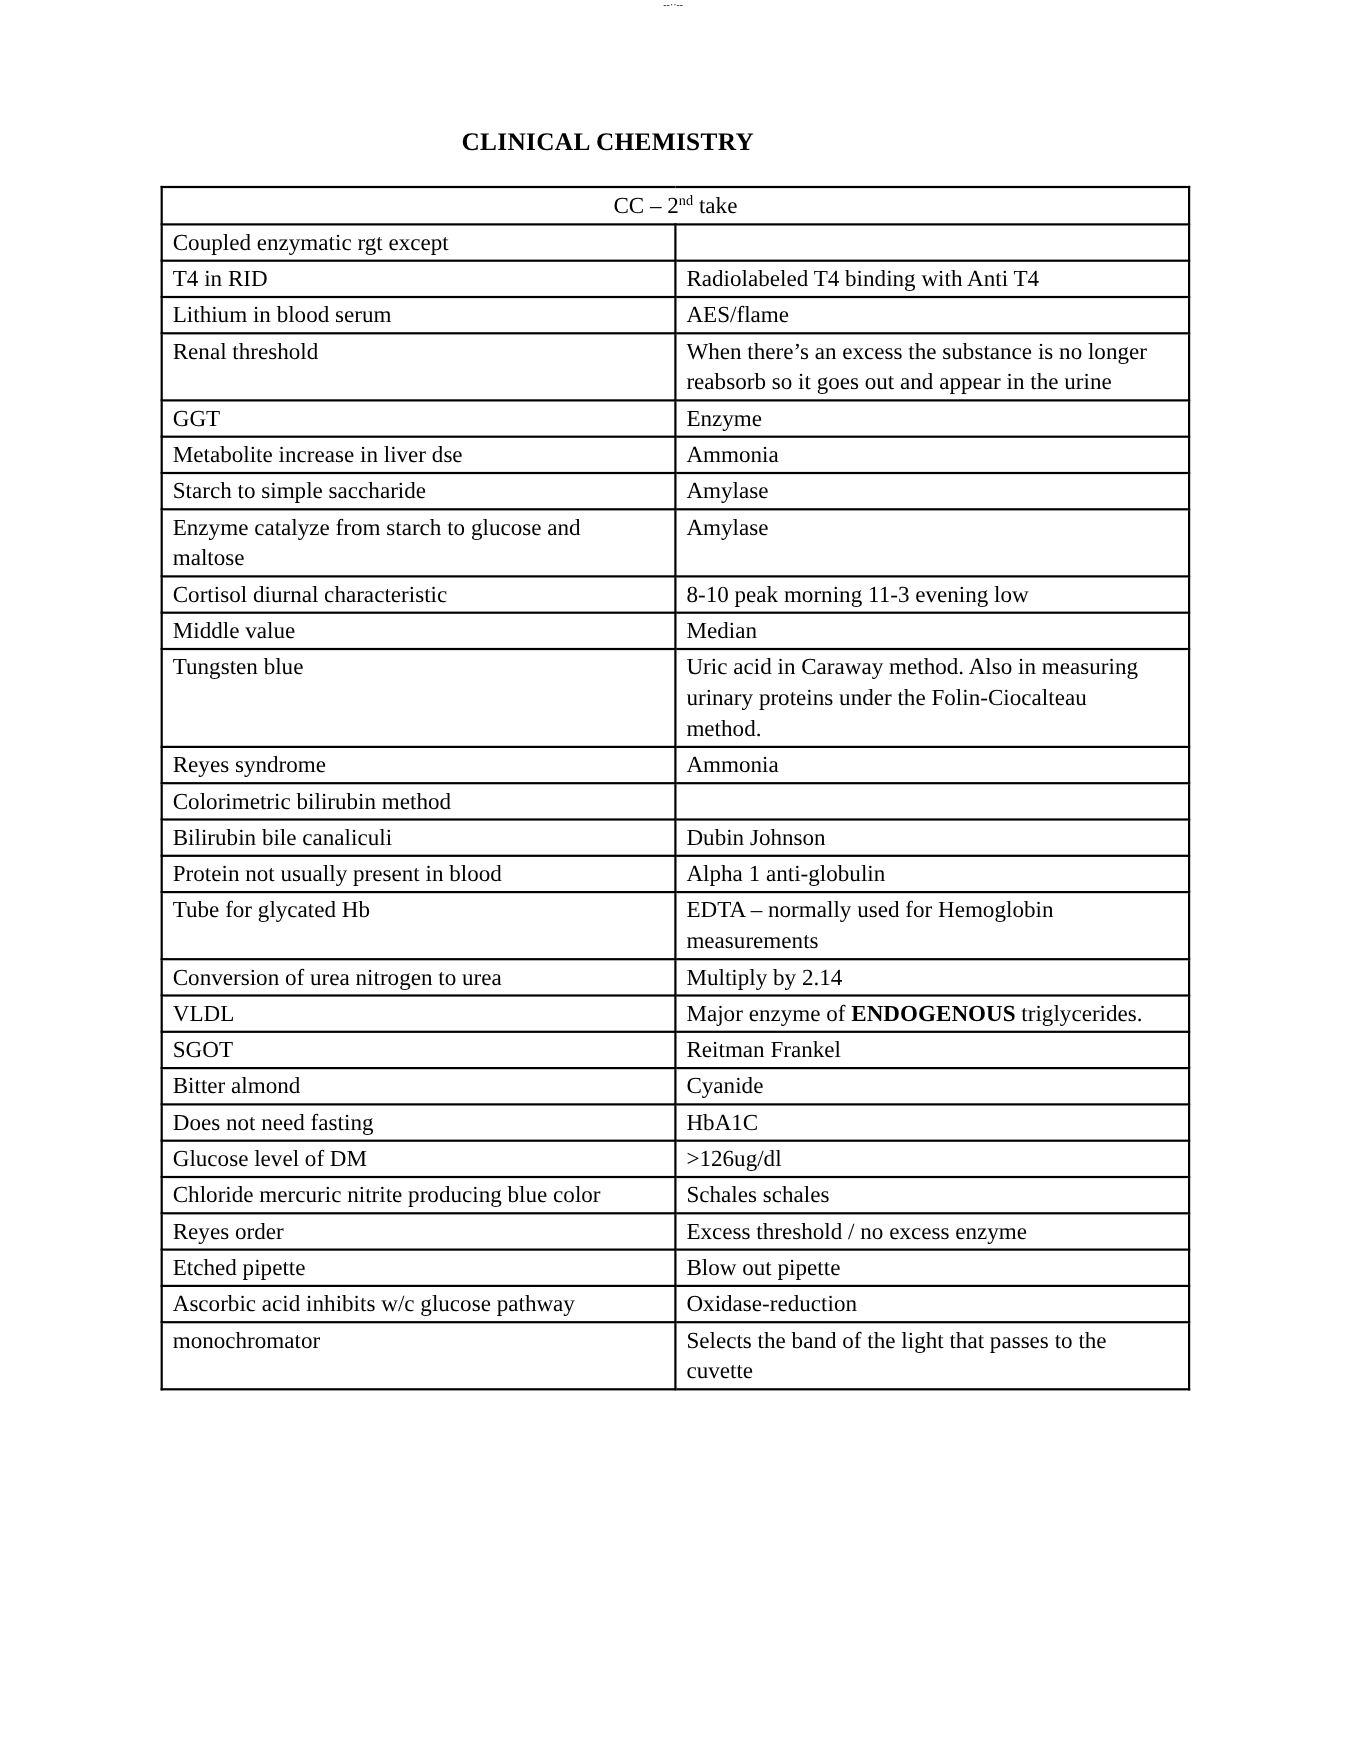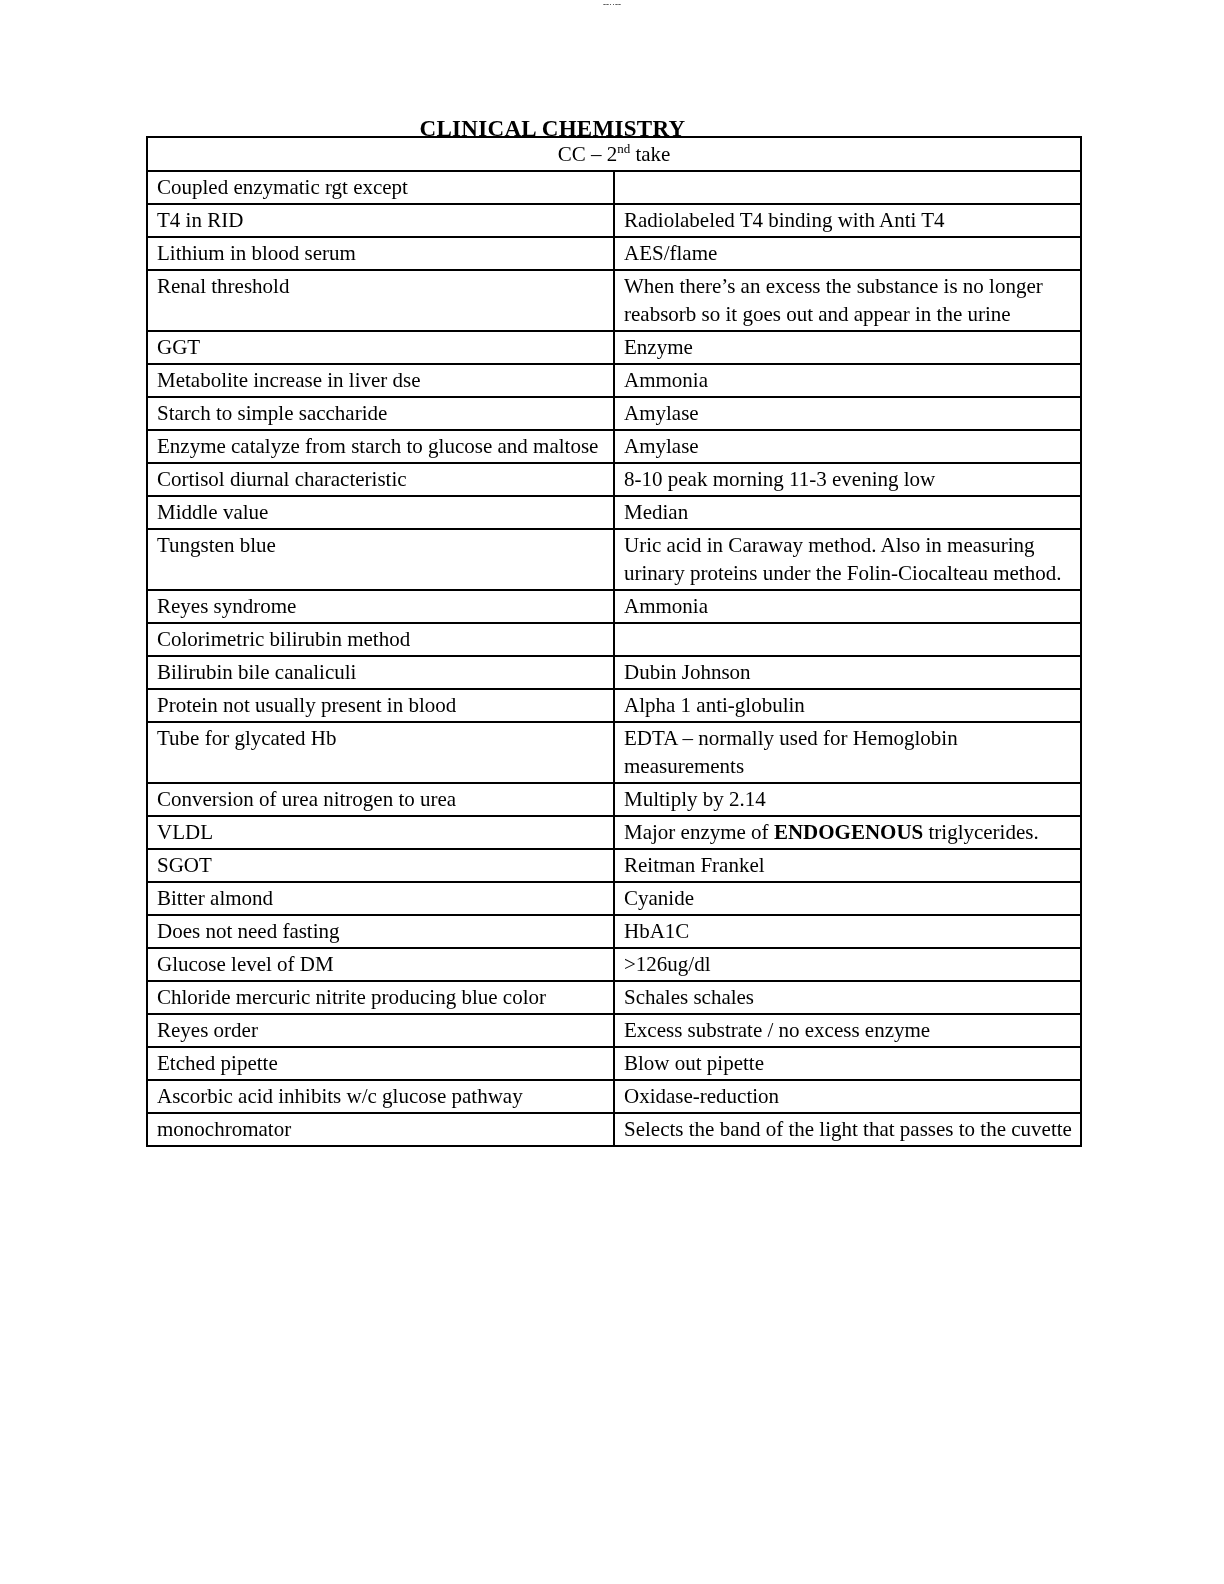--- a/index.html
+++ b/index.html
@@ -33,21 +33,21 @@
     left: 0;
     width: 1105px;
     margin: 0;
     text-align: center;
     font-size: 23px;
     font-weight: bold;
     letter-spacing: 0.3px;
   }
   table.qa-table {
     position: absolute;
-    top: 136px;
+    top: 169px;
     left: 146px;
     width: 934px;
     border-collapse: collapse;
     table-layout: fixed;
     font-size: 21px;
     line-height: 28px;
   }
   .qa-table th,
   .qa-table td {
     border: 2px solid #000000;
@@ -58,21 +58,21 @@
   .qa-table th.header-cell {
     text-align: center;
     padding: 2px 4px 2px 4px;
     font-size: 21px;
   }
   .qa-table th.header-cell sup {
     font-size: 13px;
     line-height: 0;
   }
   .qa-table td {
-    padding: 1px 4px 2px 9px;
+    padding: 1px 32px 2px 9px;
   }
 </style>
 </head>
 <body>
 
 <div class="page">
 
   <div class="top-fragment">--··--</div>
 
   <h1 class="title">CLINICAL CHEMISTRY</h1>
@@ -175,21 +175,21 @@
         <tr>
           <td class="q">Glucose level of DM</td>
           <td class="a"><span>&gt;126ug/dl</span></td>
         </tr>
         <tr>
           <td class="q">Chloride mercuric nitrite producing blue color</td>
           <td class="a"><span>Schales schales</span></td>
         </tr>
         <tr>
           <td class="q">Reyes order</td>
-          <td class="a"><span>Excess substrate / no excess enzyme</span></td>
+          <td class="a"><span>Excess threshold / no excess enzyme</span></td>
         </tr>
         <tr>
           <td class="q">Etched pipette</td>
           <td class="a"><span>Blow out pipette</span></td>
         </tr>
         <tr>
           <td class="q">Ascorbic acid inhibits w/c glucose pathway</td>
           <td class="a"><span>Oxidase-reduction</span></td>
         </tr>
         <tr>

